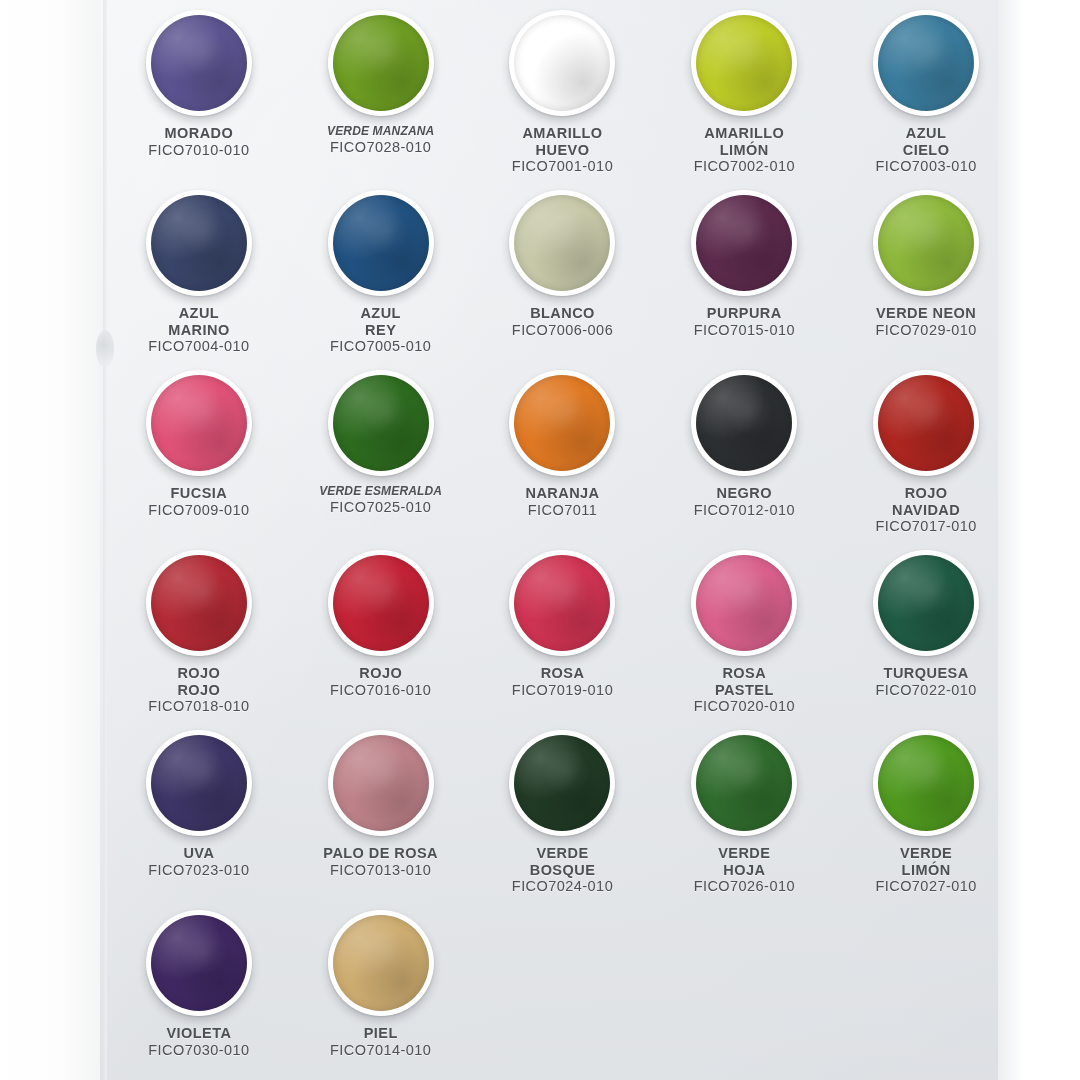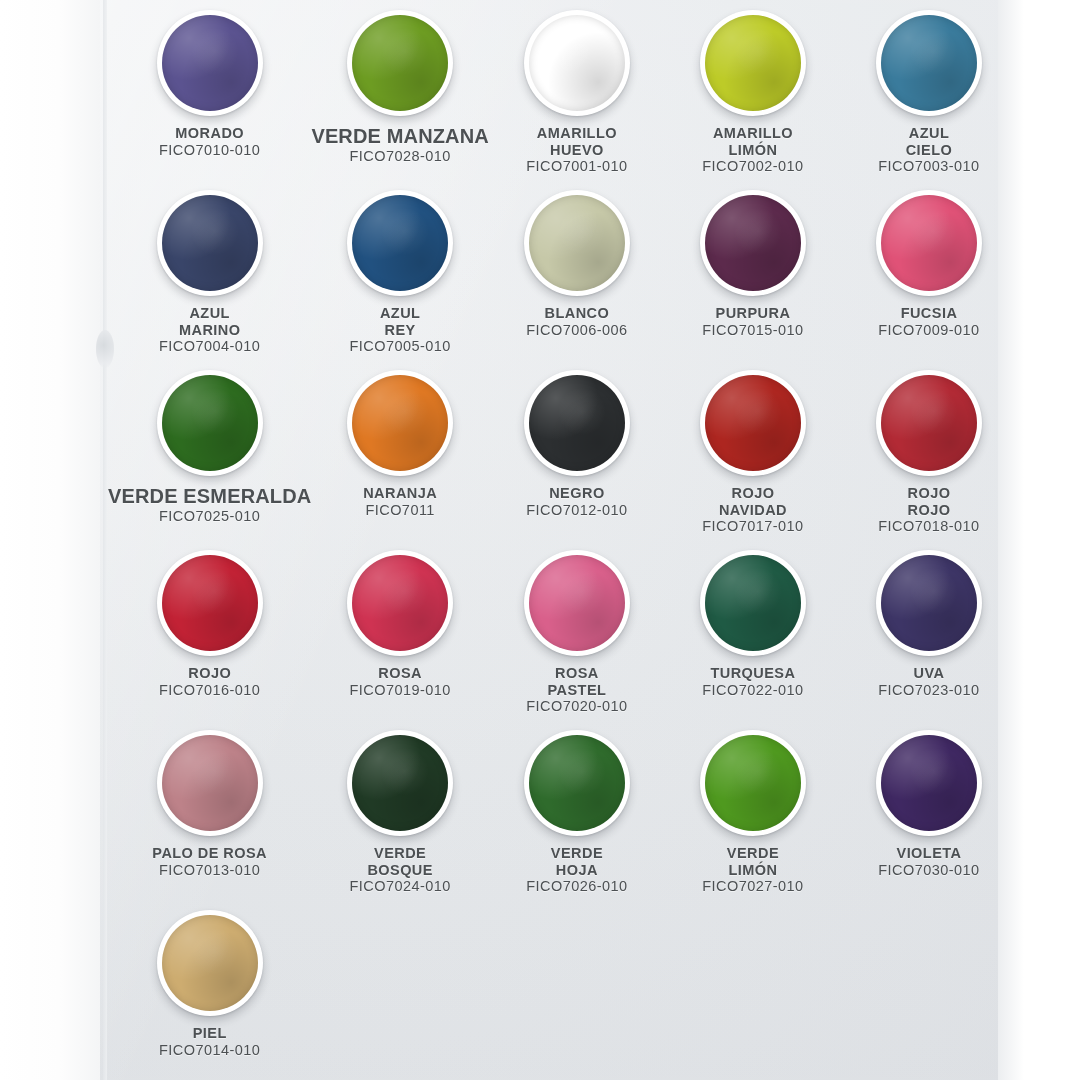--- a/index.html
+++ b/index.html
@@ -128,21 +128,21 @@
   .cname, .ccode {
     display:block;
     color:#4c5053;
     font-size:14.5px;
     font-weight:bold;
     letter-spacing:.45px;
     text-transform:uppercase;
     white-space:nowrap;
     text-shadow:0 1px 0 rgba(255,255,255,.55);
   }
-  .cname.wide { letter-spacing:.15px; font-size:20px; }
+  .cname.wide { letter-spacing:.15px; font-size:12px;font-style:italic; }
   .ccode { font-weight:normal; }
 </style>
 </head>
 <body>
 
 <div id="page">
 
   <div id="card">
     <div id="grid">
         <div class="cell">
@@ -222,20 +222,29 @@
             <span class="ccode">FICO7006-006</span>
           </div>
         </div>
         <div class="cell">
           <div class="puck">
             <div class="disc" style="background: rgb(92, 42, 76);"></div>
           </div>
           <div class="labels">
             <span class="cname">PURPURA</span>
             <span class="ccode">FICO7015-010</span>
+          </div>
+        </div>
+        <div class="cell">
+          <div class="puck">
+            <div class="disc" style="background: rgb(140, 183, 58);"></div>
+          </div>
+          <div class="labels">
+            <span class="cname">VERDE NEON</span>
+            <span class="ccode">FICO7029-010</span>
           </div>
         </div>
         <div class="cell">
           <div class="puck">
             <div class="disc" style="background: rgb(224, 82, 119);"></div>
           </div>
           <div class="labels">
             <span class="cname">FUCSIA</span>
             <span class="ccode">FICO7009-010</span>
           </div>

